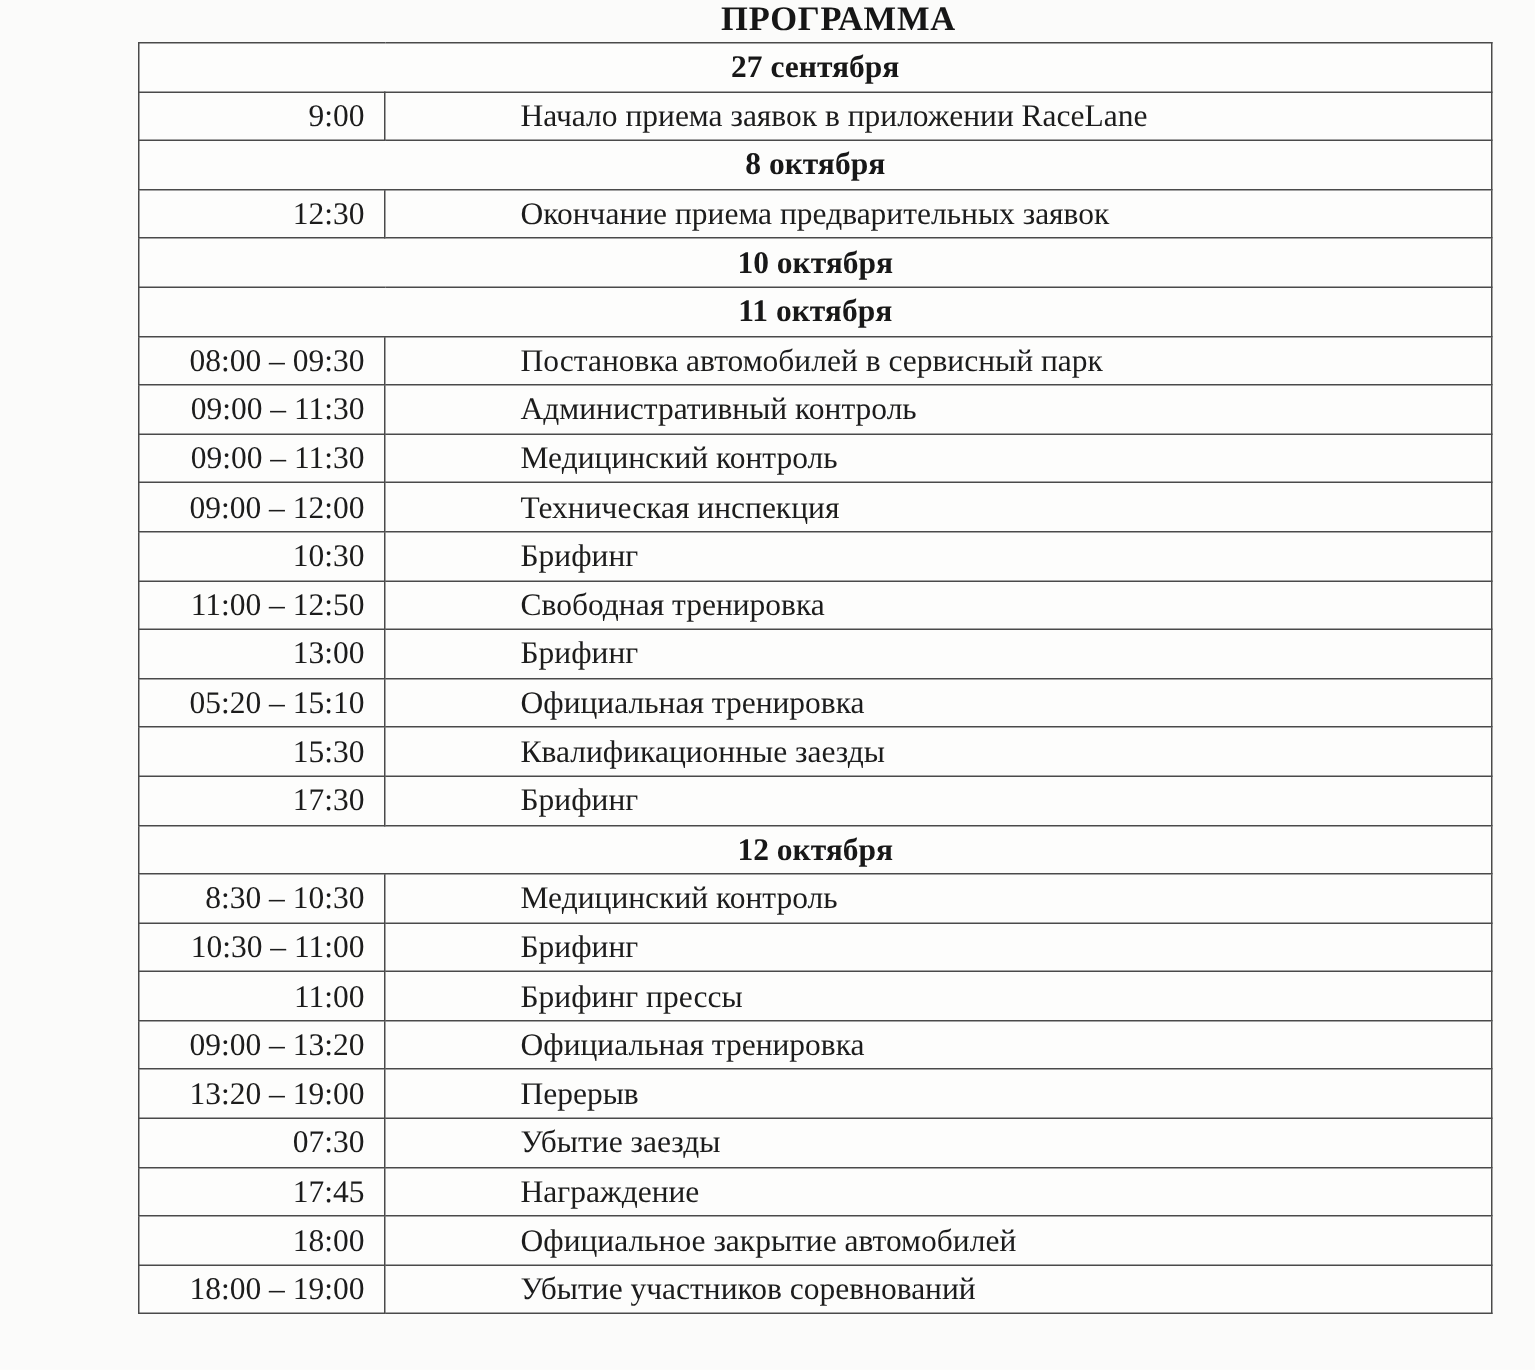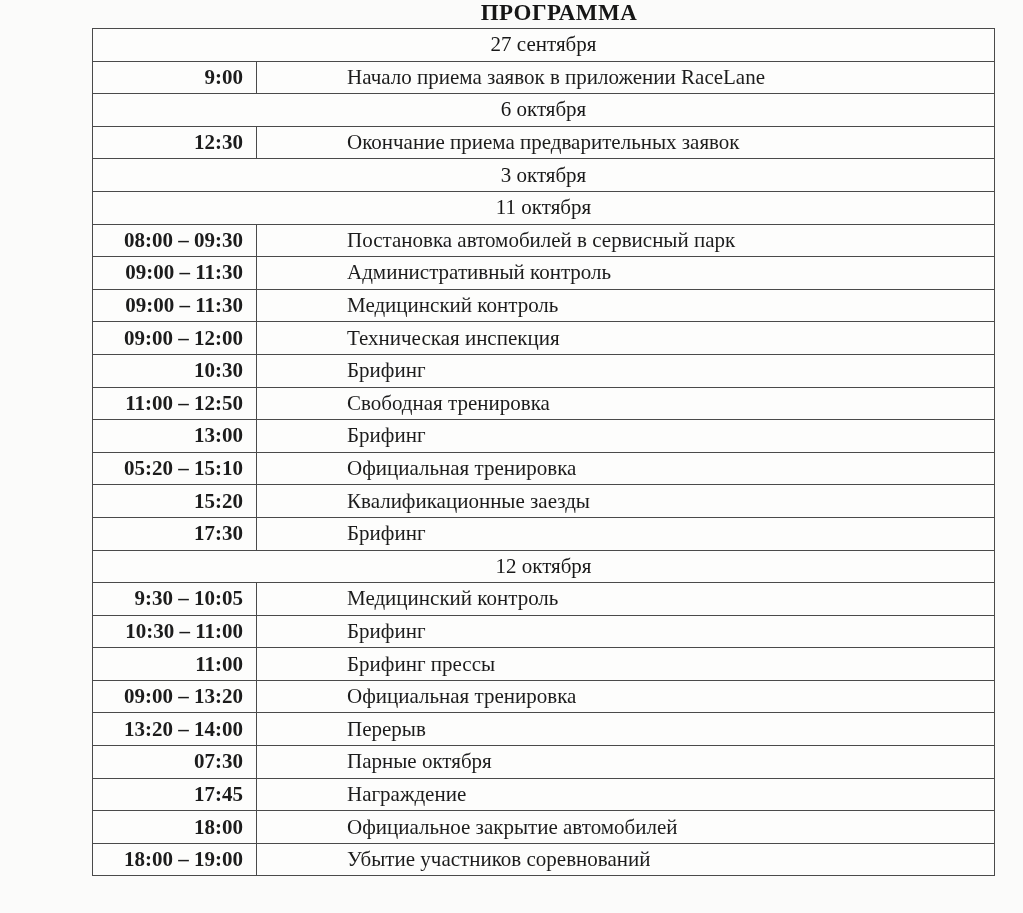--- a/index.html
+++ b/index.html
@@ -49,30 +49,29 @@
     box-sizing: content-box;
     font-size: 21px;
     line-height: 1.1;
     padding-top: 1px;
     padding-bottom: 1px;
     white-space: nowrap;
     overflow: hidden;
   }
   td.date-cell {
     text-align: center;
-    font-weight: normal;
+    font-weight: bold;
     font-size: 21.5px;
     color: #181818;
   }
   col.time-col { width: 164px; }
   td.time-cell {
     text-align: right;
     padding-right: 13px;
     color: #1c1c1c;
-    font-weight: bold;
   }
   td.desc-cell {
     text-align: left;
     padding-left: 90px;
     color: #1c1c1c;
   }
 </style>
 </head>
 <body>
 
@@ -89,30 +88,30 @@
     <tr>
       <td class="date-cell" colspan="2">27 сентября</td>
     </tr>
 
     <tr>
       <td class="time-cell">9:00</td>
       <td class="desc-cell">Начало приема заявок в приложении RaceLane</td>
     </tr>
 
     <tr>
-      <td class="date-cell" colspan="2">6 октября</td>
+      <td class="date-cell" colspan="2">8 октября</td>
     </tr>
 
     <tr>
       <td class="time-cell">12:30</td>
       <td class="desc-cell">Окончание приема предварительных заявок</td>
     </tr>
 
     <tr>
-      <td class="date-cell" colspan="2">3 октября</td>
+      <td class="date-cell" colspan="2">10 октября</td>
     </tr>
 
 
     <tr>
       <td class="date-cell" colspan="2">11 октября</td>
     </tr>
 
     <tr>
       <td class="time-cell">08:00 – 09:30</td>
       <td class="desc-cell">Постановка автомобилей в сервисный парк</td>
@@ -147,62 +146,62 @@
       <td class="time-cell">13:00</td>
       <td class="desc-cell">Брифинг</td>
     </tr>
 
     <tr>
       <td class="time-cell">05:20 – 15:10</td>
       <td class="desc-cell">Официальная тренировка</td>
     </tr>
 
     <tr>
-      <td class="time-cell">15:20</td>
+      <td class="time-cell">15:30</td>
       <td class="desc-cell">Квалификационные заезды</td>
     </tr>
 
     <tr>
       <td class="time-cell">17:30</td>
       <td class="desc-cell">Брифинг</td>
     </tr>
 
     <tr>
       <td class="date-cell" colspan="2">12 октября</td>
     </tr>
 
     <tr>
-      <td class="time-cell">9:30 – 10:05</td>
+      <td class="time-cell">8:30 – 10:30</td>
       <td class="desc-cell">Медицинский контроль</td>
     </tr>
 
     <tr>
       <td class="time-cell">10:30 – 11:00</td>
       <td class="desc-cell">Брифинг</td>
     </tr>
 
     <tr>
       <td class="time-cell">11:00</td>
       <td class="desc-cell">Брифинг прессы</td>
     </tr>
 
     <tr>
       <td class="time-cell">09:00 – 13:20</td>
       <td class="desc-cell">Официальная тренировка</td>
     </tr>
 
     <tr>
-      <td class="time-cell">13:20 – 14:00</td>
+      <td class="time-cell">13:20 – 19:00</td>
       <td class="desc-cell">Перерыв</td>
     </tr>
 
 
     <tr>
       <td class="time-cell">07:30</td>
-      <td class="desc-cell">Парные октября</td>
+      <td class="desc-cell">Убытие заезды</td>
     </tr>
 
     <tr>
       <td class="time-cell">17:45</td>
       <td class="desc-cell">Награждение</td>
     </tr>
 
     <tr>
       <td class="time-cell">18:00</td>
       <td class="desc-cell">Официальное закрытие автомобилей</td>

